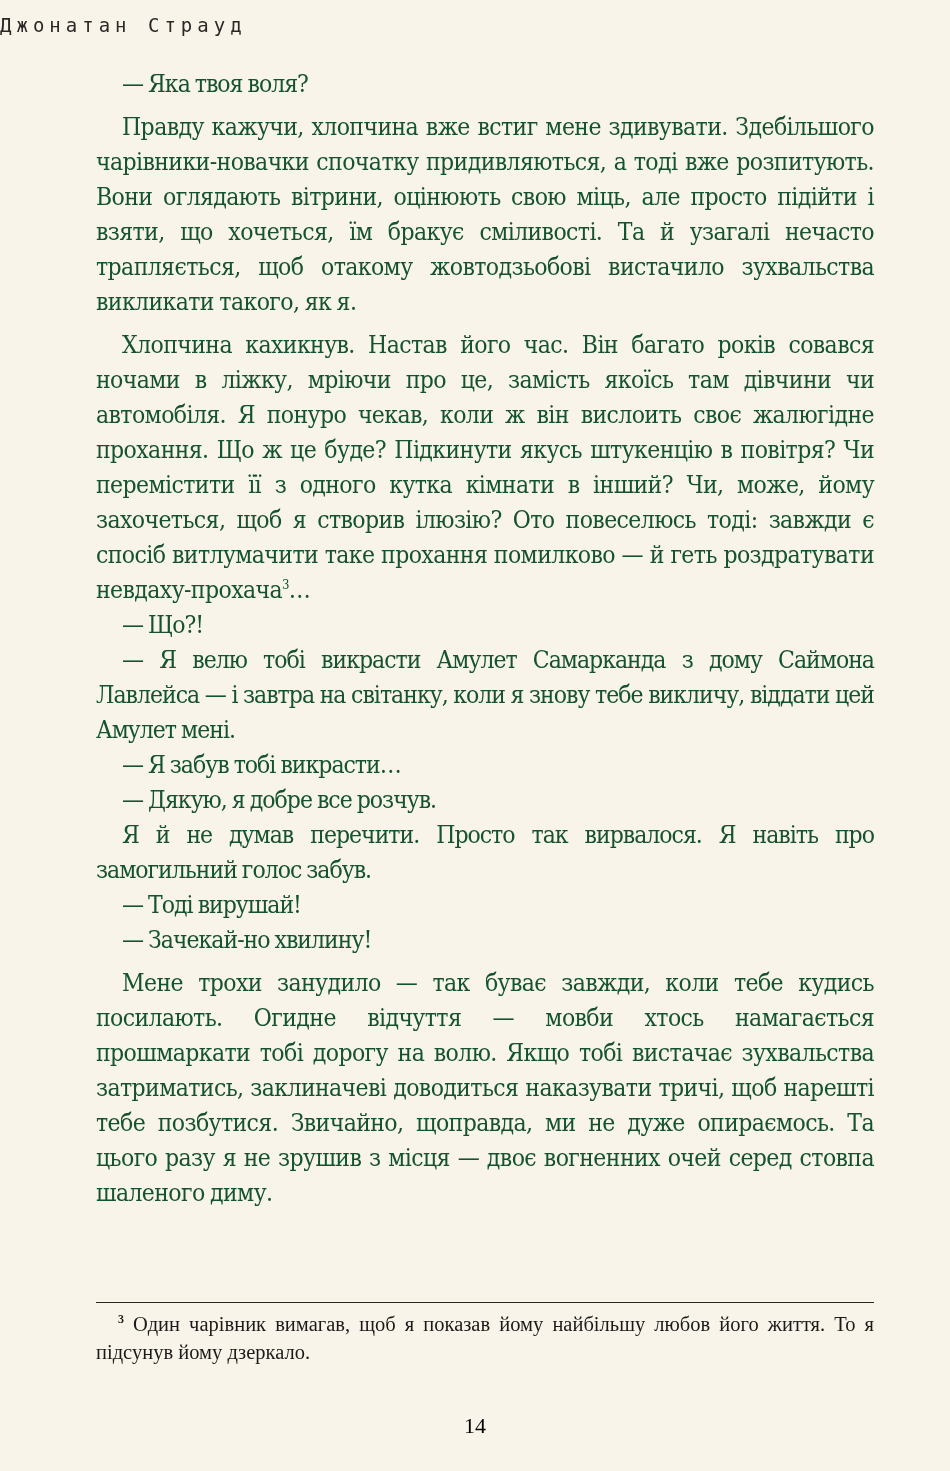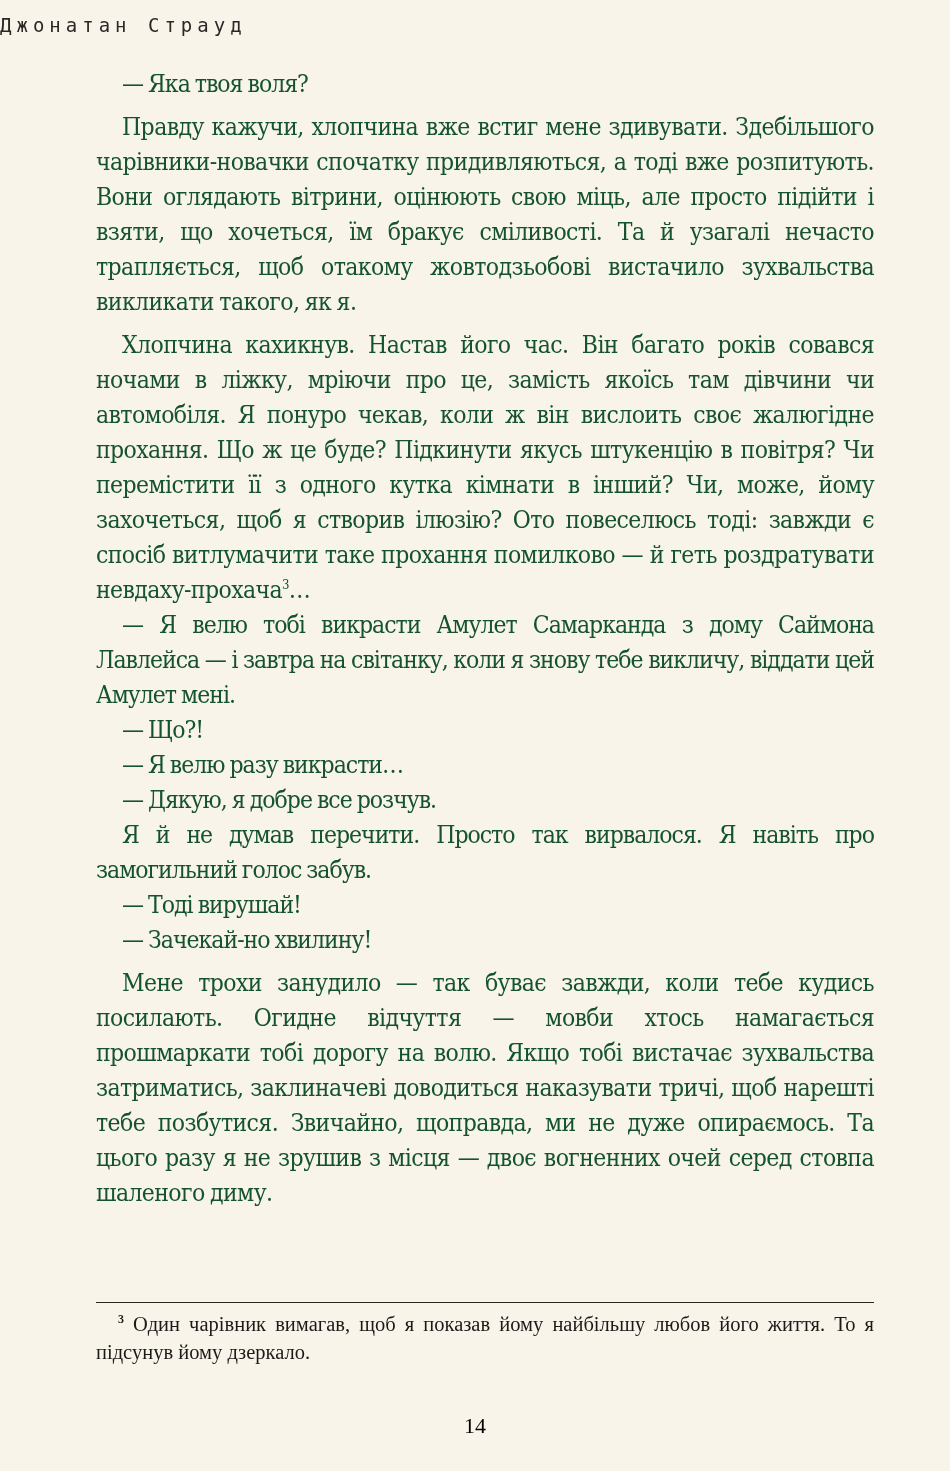--- a/index.html
+++ b/index.html
@@ -107,23 +107,23 @@
 <body>
 
 <div class="page">
 
   <div class="running-head">Джонатан Страуд</div>
 
   <div class="body-text">
     <p class="dialog">— Яка твоя воля?</p>
     <p class="gap">Правду кажучи, хлопчина вже встиг мене здивувати. Здебільшого чарівники-новачки спочатку придивляються, а тоді вже розпитують. Вони оглядають вітрини, оцінюють свою міць, але просто підійти і взяти, що хочеться, їм бракує сміливості. Та й узагалі нечасто трапляється, щоб отакому жовтодзьобові вистачило зухвальства викликати такого, як я.</p>
     <p class="gap"><span>Хлопчина кахикнув. Настав його час. Він багато років совався ночами в ліжку, мріючи про це, замість якоїсь там дівчини чи автомобіля. Я понуро чекав, коли ж він вислоить своє жалюгідне прохання. Що ж це буде? Підкинути якусь штукенцію в повітря? Чи перемістити її з одного кутка кімнати в інший? Чи, може, йому захочеться, щоб я створив ілюзію? Ото повеселюсь тоді: завжди є спосіб витлумачити таке прохання помилково — й геть роздратувати невдаху-прохача</span><sup class="fn-mark">3</sup><span>…</span></p>
+    <p class="dialog">— Що?!</p>
     <p class="dialog">— Я велю тобі викрасти Амулет Самарканда з дому Саймона Лавлейса — і завтра на світанку, коли я знову тебе викличу, віддати цей Амулет мені.</p>
-    <p class="dialog">— Що?!</p>
-    <p class="dialog">— Я велю разу викрасти…</p>
+    <p class="dialog">— Я забув тобі викрасти…</p>
     <p class="dialog">— Дякую, я добре все розчув.</p>
     <p class="dialog">Я й не думав перечити. Просто так вирвалося. Я навіть про замогильний голос забув.</p>
     <p class="dialog">— Тоді вирушай!</p>
     <p class="dialog">— Зачекай-но хвилину!</p>
     <p class="gap">Мене трохи занудило — так буває завжди, коли тебе кудись посилають. Огидне відчуття — мовби хтось намагається прошмаркати тобі дорогу на волю. Якщо тобі вистачає зухвальства затриматись, заклиначеві доводиться наказувати тричі, щоб нарешті тебе позбутися. Звичайно, щоправда, ми не дуже опираємось. Та цього разу я не зрушив з місця — двоє вогненних очей серед стовпа шаленого диму.</p>
   </div>
 
   <div class="footnote-rule"></div>
 
   <div class="footnote">

